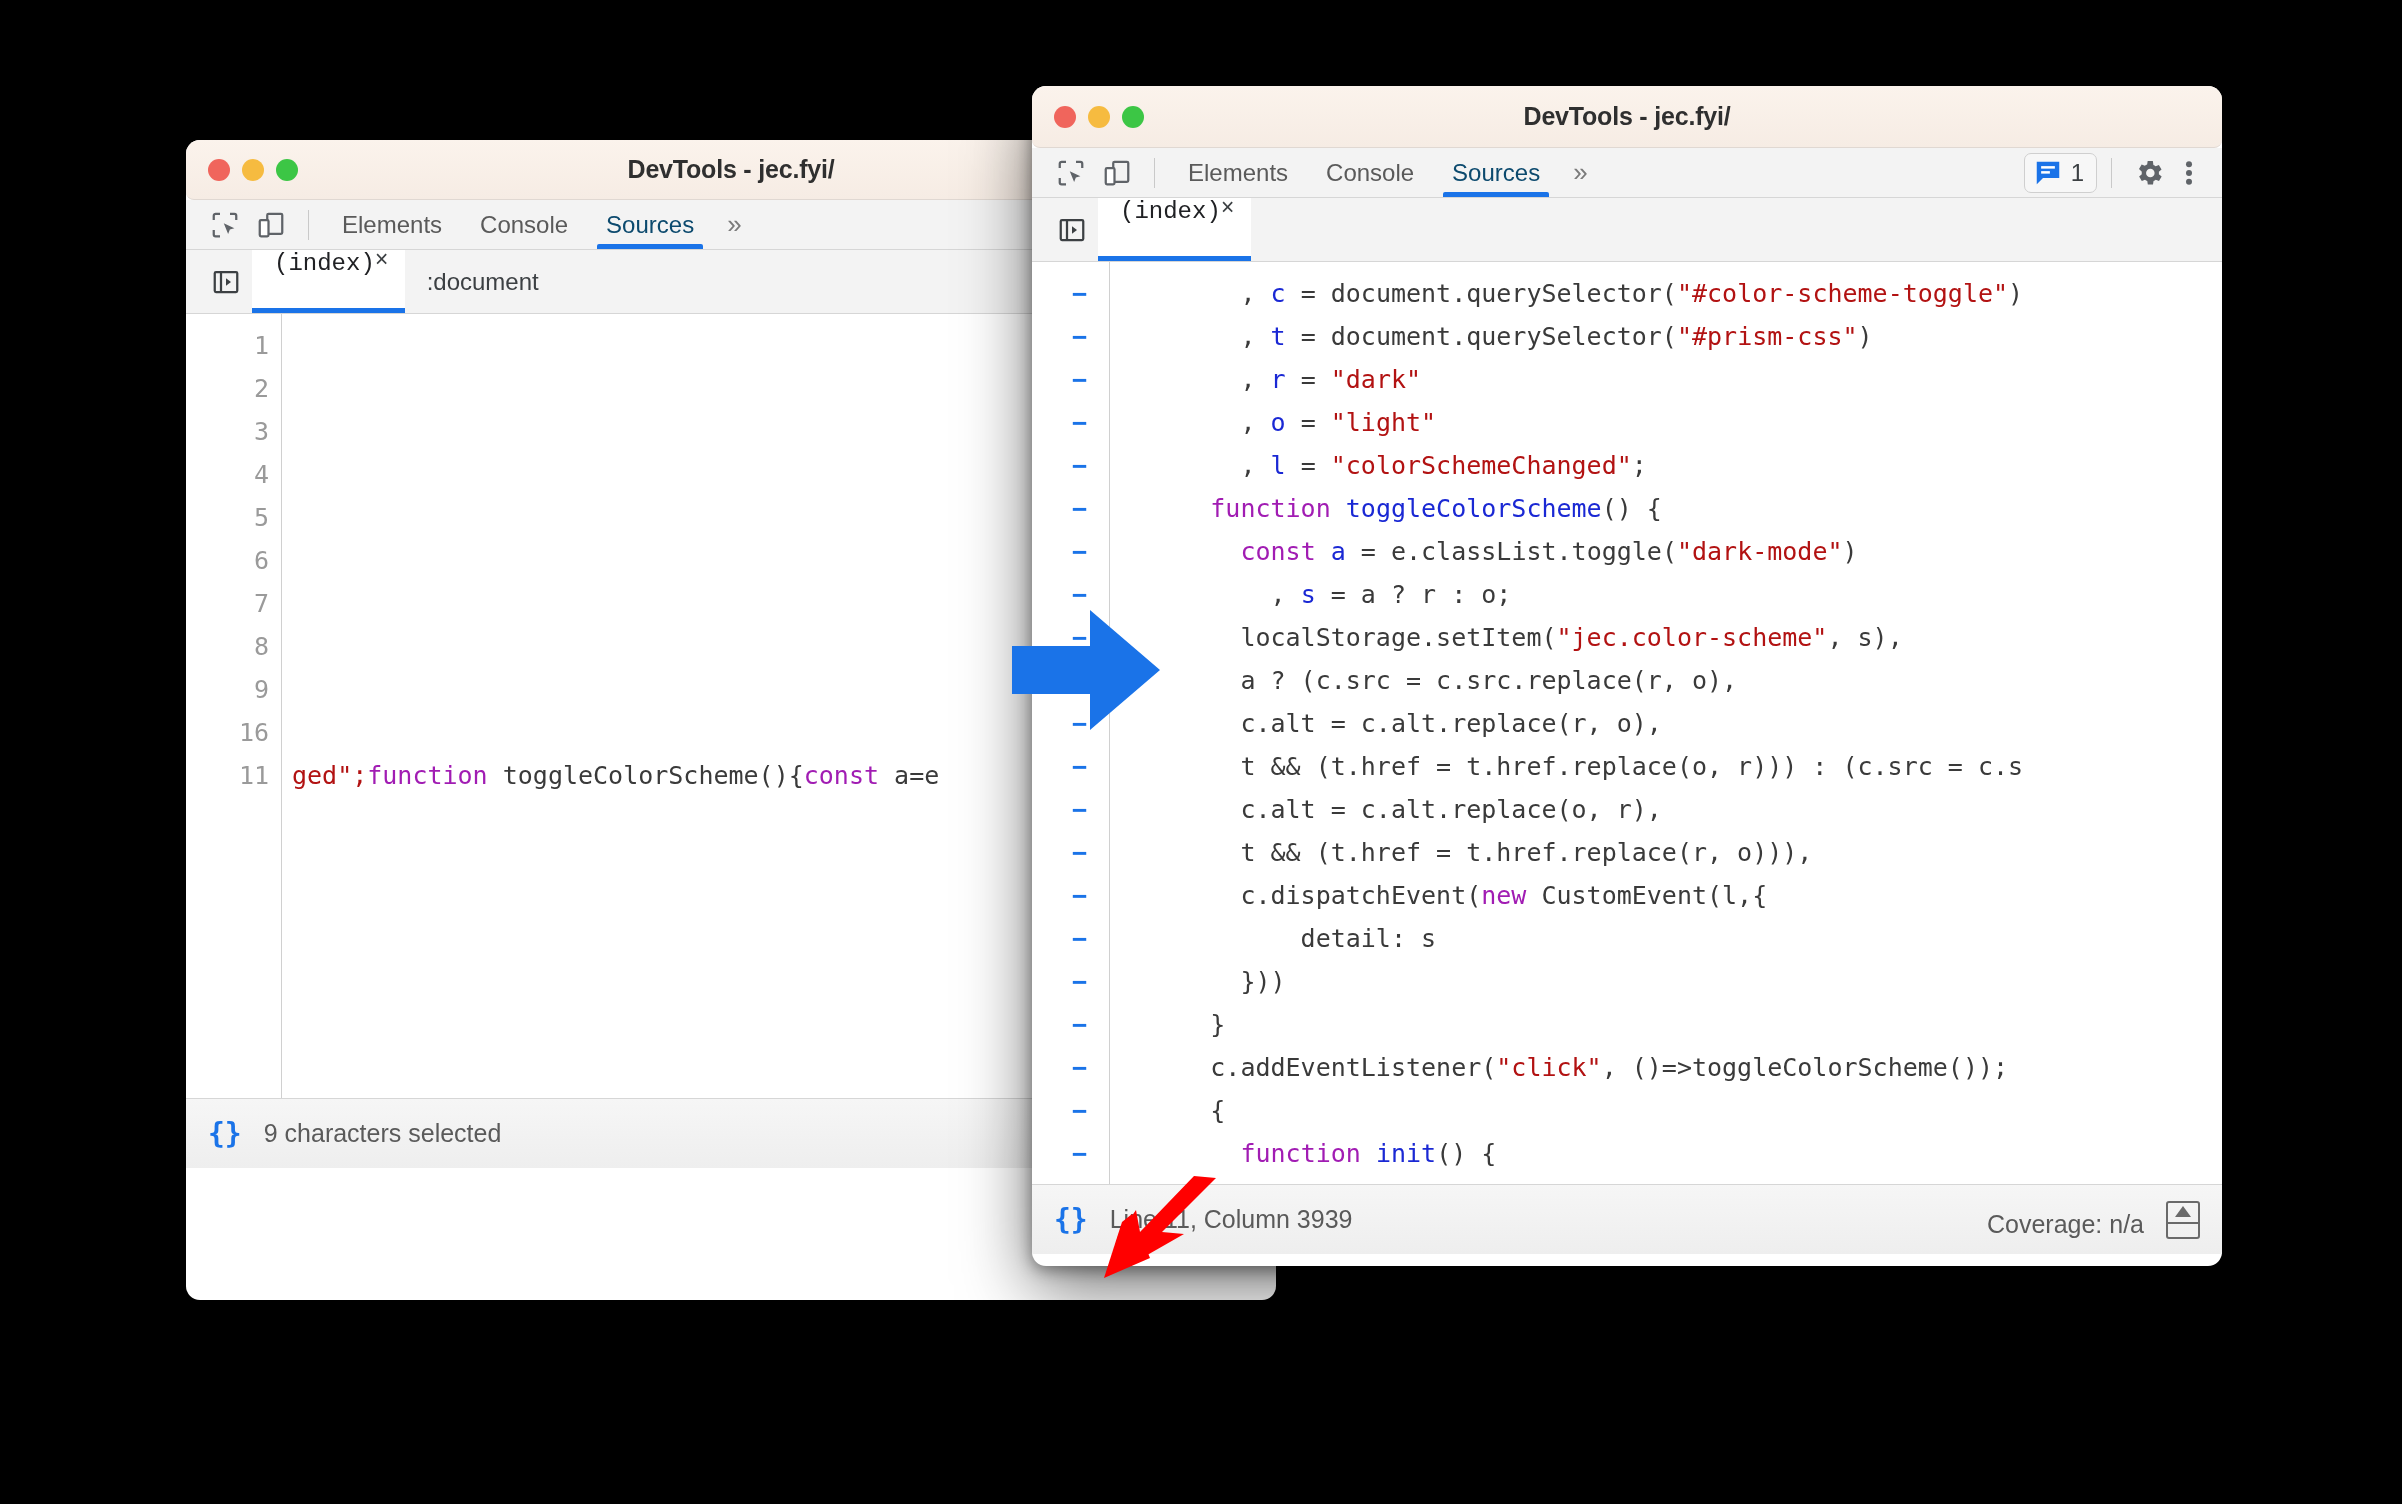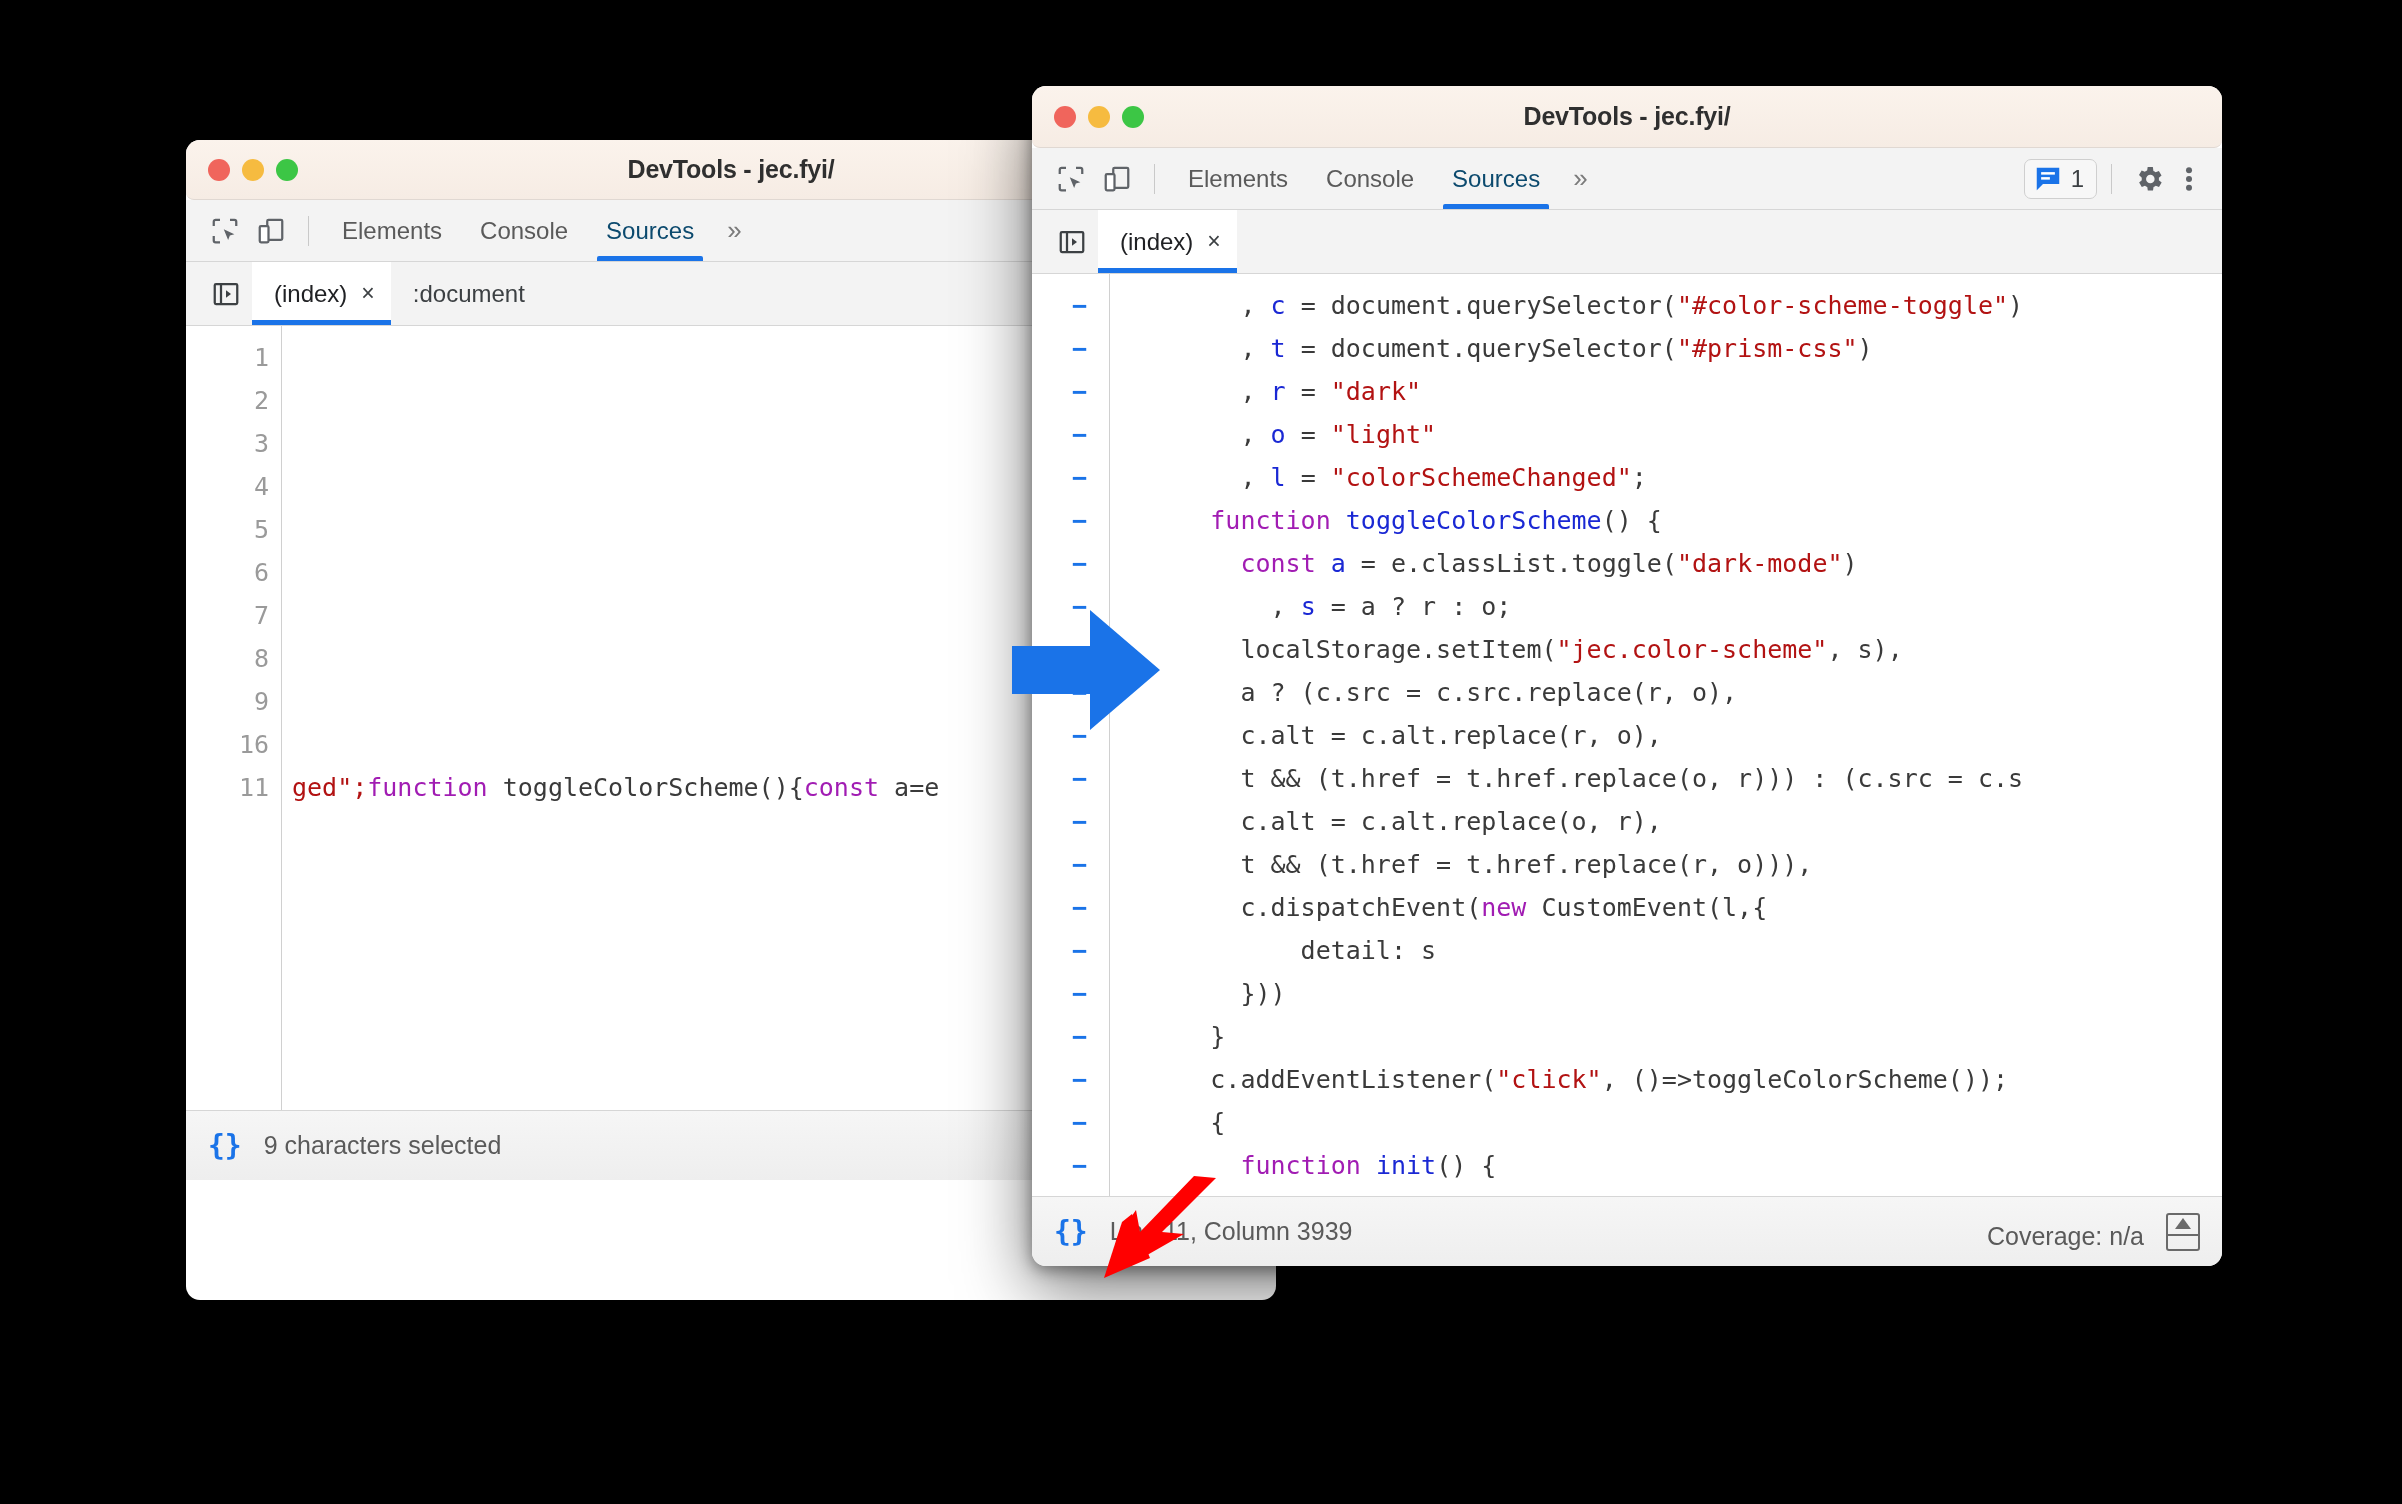--- a/index.html
+++ b/index.html
@@ -35,21 +35,21 @@
   .dot.green  { background: #3cc645; }
   .win-title {
     position: absolute; left: 0; right: 0; text-align: center;
     font-size: 25px; font-weight: bold; color: #2f2f2f;
     letter-spacing: -0.2px;
     pointer-events: none;
   }
 
   
   .dt-toolbar {
-    height: 62px;
+    height: 50px;
     background: #f3f3f3;
     border-bottom: 1px solid #d6d6d6;
     display: flex;
     align-items: center;
     padding: 0 16px;
     position: relative;
   }
   .tool-icon {
     width: 46px; height: 42px;
     display: flex; align-items: center; justify-content: center;
@@ -85,24 +85,25 @@
     border-bottom: 1px solid #d6d6d6;
     display: flex; align-items: center;
     padding-left: 14px;
   }
   .nav-toggle {
     width: 52px; height: 42px;
     display: flex; align-items: center; justify-content: center;
     color: #3c4043;
   }
   .file-tab {
-    height: 100%; display: flex; align-items: center; gap: 14px;
+    height: 100%; display: flex; align-items: flex-start; 
     padding: 0 16px 0 22px; position: relative;
     font-size: 24px; color: #202124;
     background: #ffffff;
+    font-family: Liberation Mono, monospace;
   }
   .file-tab.active::after {
     content: ""; position: absolute; left: 0; right: 0; bottom: 0;
     height: 5px; background: #1a73e8;
   }
   .tab-close { font-size: 23px; color: #3c4043; line-height: 1; }
   .side-label {
     font-size: 24px; color: #3c4043; padding: 0 22px;
   }
 

